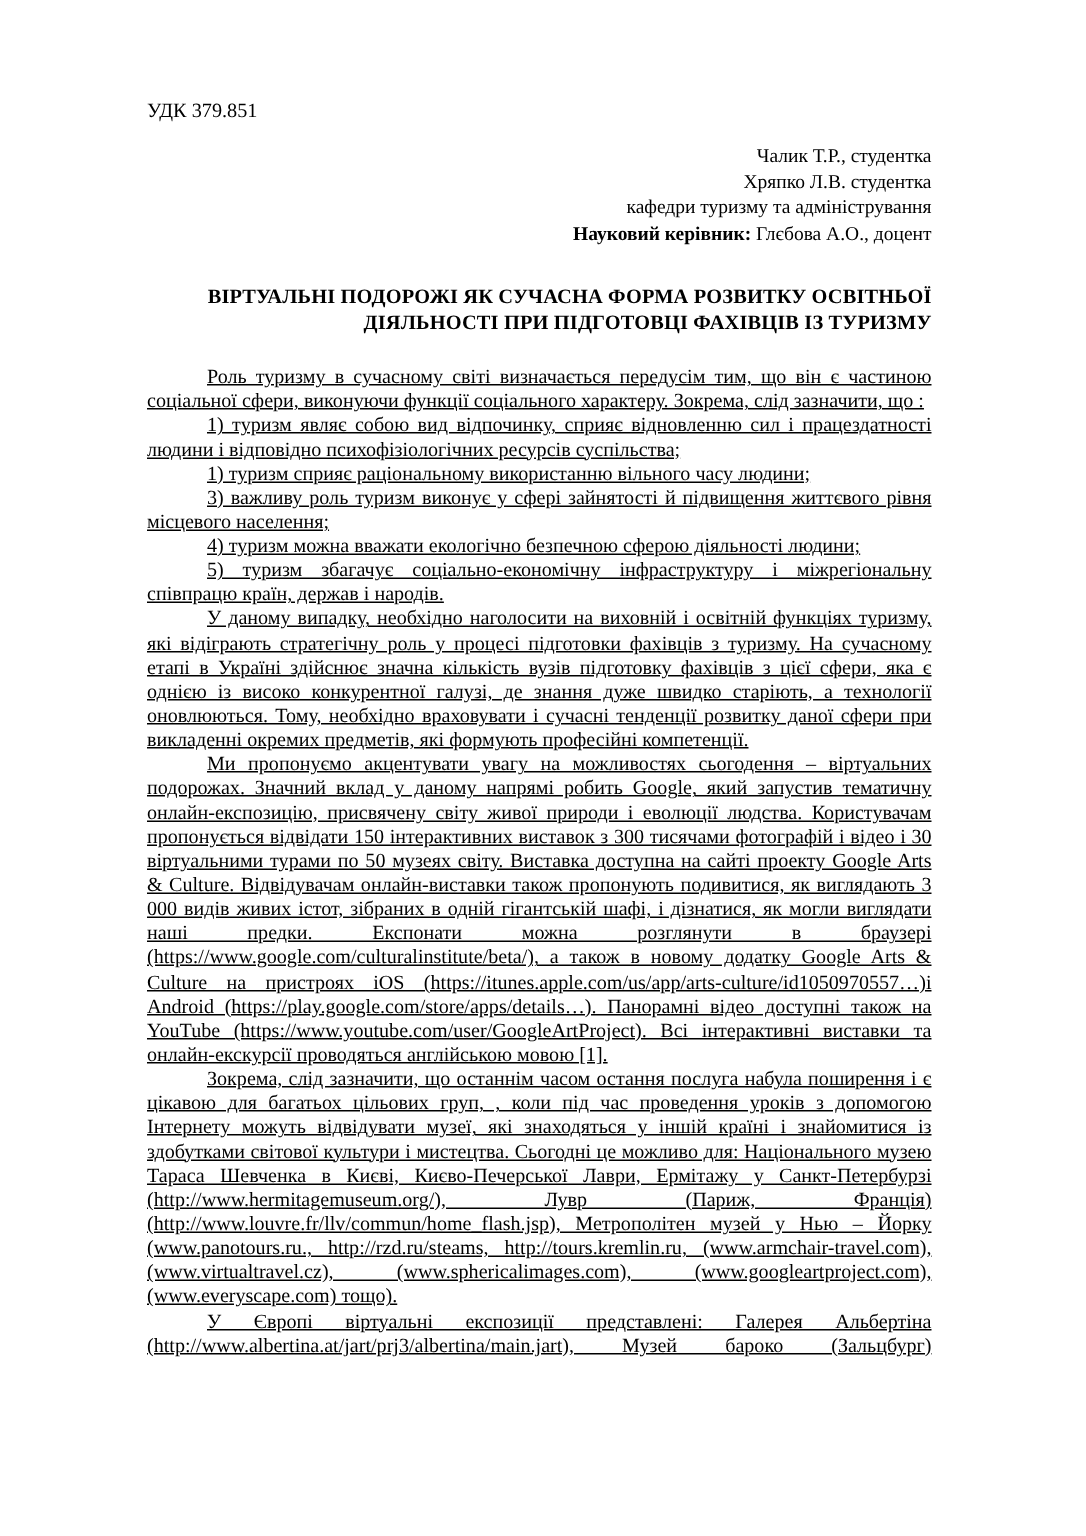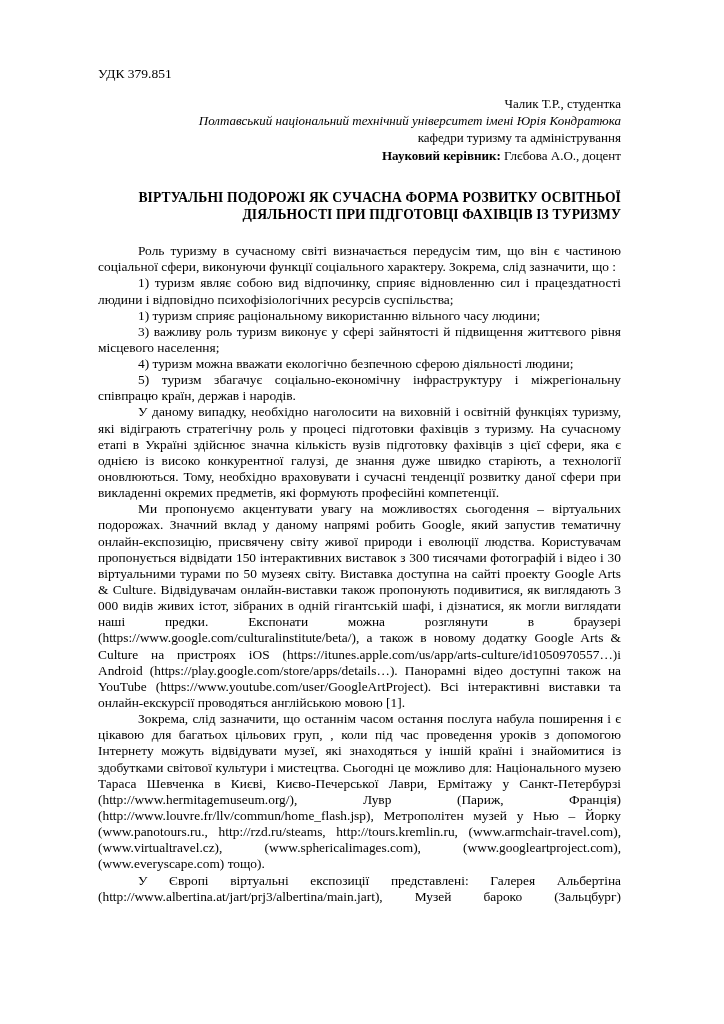--- a/index.html
+++ b/index.html
@@ -58,35 +58,36 @@
     font-size: 13.4px;
     line-height: 1.205;
     text-align: justify;
     text-justify: inter-word;
     hyphens: none;
   }
   .body-text p {
     margin: 0;
     text-indent: 40px;
     text-align: justify;
+    text-decoration: underline;
   }
   .lastline-justify {
     text-align-last: justify;
   }
 </style>
 </head>
 <body>
 
 <div class="page">
 
   <div class="udk">УДК 379.851</div>
 
   <div class="byline-block">
     <span class="ln">Чалик Т.Р., студентка</span>
-    <span class="ln ital">Полтавський національний технічний університет імені Юрія Кондратюка</span>
+    <span class="ln">Хряпко Л.В. студентка</span>
     <span class="ln">кафедри туризму та адміністрування</span>
     <span class="ln"><span class="bold">Науковий керівник:</span><span> Глєбова А.О., доцент</span></span>
   </div>
 
   <div class="title">
     <span class="ln">ВІРТУАЛЬНІ ПОДОРОЖІ ЯК СУЧАСНА ФОРМА РОЗВИТКУ ОСВІТНЬОЇ</span>
     <span class="ln">ДІЯЛЬНОСТІ ПРИ ПІДГОТОВЦІ ФАХІВЦІВ ІЗ ТУРИЗМУ</span>
   </div>
 
   <div class="body-text">

